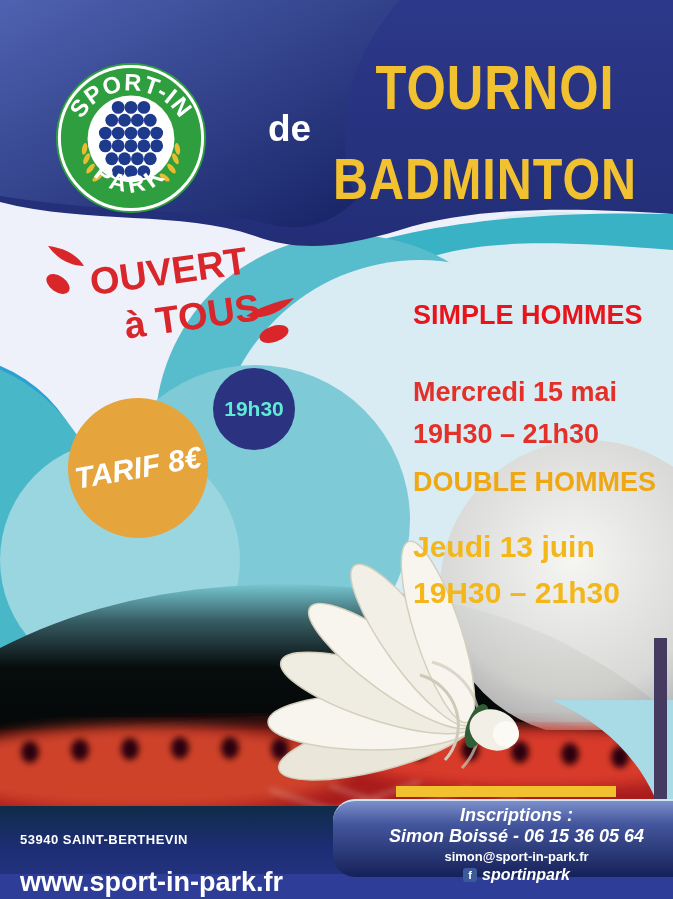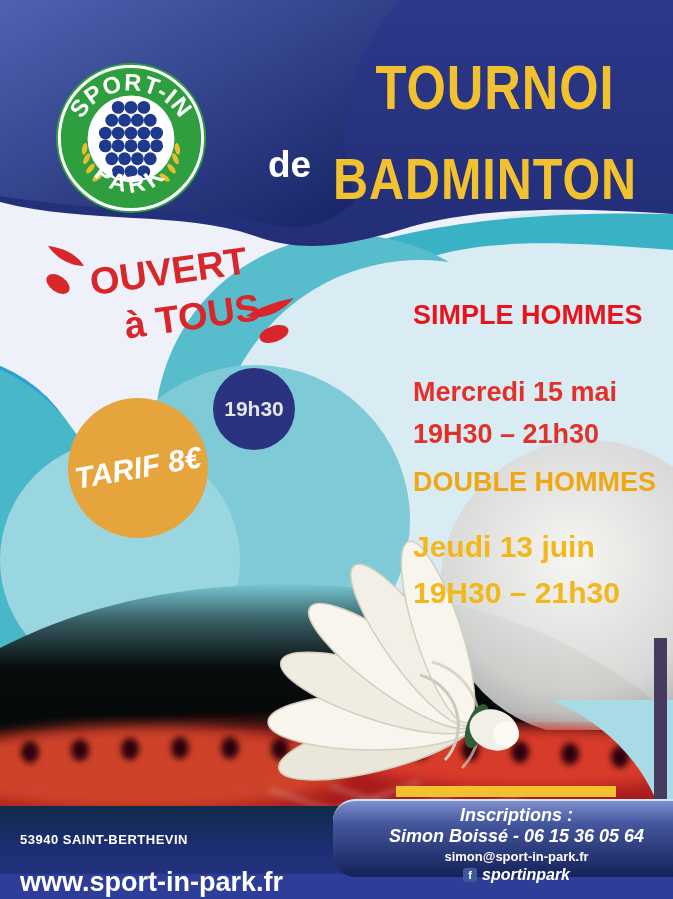--- a/index.html
+++ b/index.html
@@ -7,33 +7,33 @@
     position:relative;width:673px;height:899px;overflow:hidden;
     font-family:"Liberation Sans", sans-serif;
     background:#d9ecf3;
   }
   #bg{position:absolute;left:0;top:0;z-index:0;}
   .abs{position:absolute;z-index:3;}
   
   .t-tournoi{left:330px;top:50px;width:330px;text-align:center;
     font-size:55px;font-weight:800;color:#f2c12f;letter-spacing:1px;
     transform:scale(.92,1.15);transform-origin:center top;}
-  .t-de{left:268px;top:108px;font-size:37px;font-weight:800;color:#ffffff;margin-top:36px;}
+  .t-de{left:268px;top:108px;font-size:37px;font-weight:800;color:#ffffff;}
   .t-badminton{left:305px;top:146px;width:360px;text-align:center;
     font-size:50px;font-weight:800;color:#f2c12f;letter-spacing:1px;
     transform:scale(.97,1.15);transform-origin:center top;}
   
   .ouvert{left:72px;top:248px;width:200px;color:#d8262b;
     transform:rotate(-8deg);font-weight:800;line-height:1.25;}
   .ouvert .l1{font-size:38px;text-align:center;}
   .ouvert .l2{font-size:38px;text-align:center;padding-left:34px;}
   
   .c-time{left:213px;top:368px;width:82px;height:82px;border-radius:50%;
     background:#2b3380;display:flex;align-items:center;justify-content:center;
-    color:#e5e5e5;font-size:21px;font-weight:800;}
+    color:#5eead4;font-size:21px;font-weight:800;}
   .c-price{left:68px;top:398px;width:140px;height:140px;border-radius:50%;
     background:#e6a43c;display:flex;align-items:center;justify-content:center;
     color:#fff;font-size:30px;font-weight:800;font-style:italic;
     transform:rotate(-10deg);}
   
   .sched{left:413px;top:300px;width:262px;}
   .s-simple{font-size:27px;font-weight:800;color:#e8141b;margin-bottom:40px;}
   .s-sdate{font-size:27px;font-weight:800;color:#e33129;line-height:42px;}
   .s-stime{font-size:27px;font-weight:800;color:#e33129;line-height:42px;}
   .s-double{font-size:27px;font-weight:800;color:#efa713;margin-top:12px;margin-bottom:26px;}

